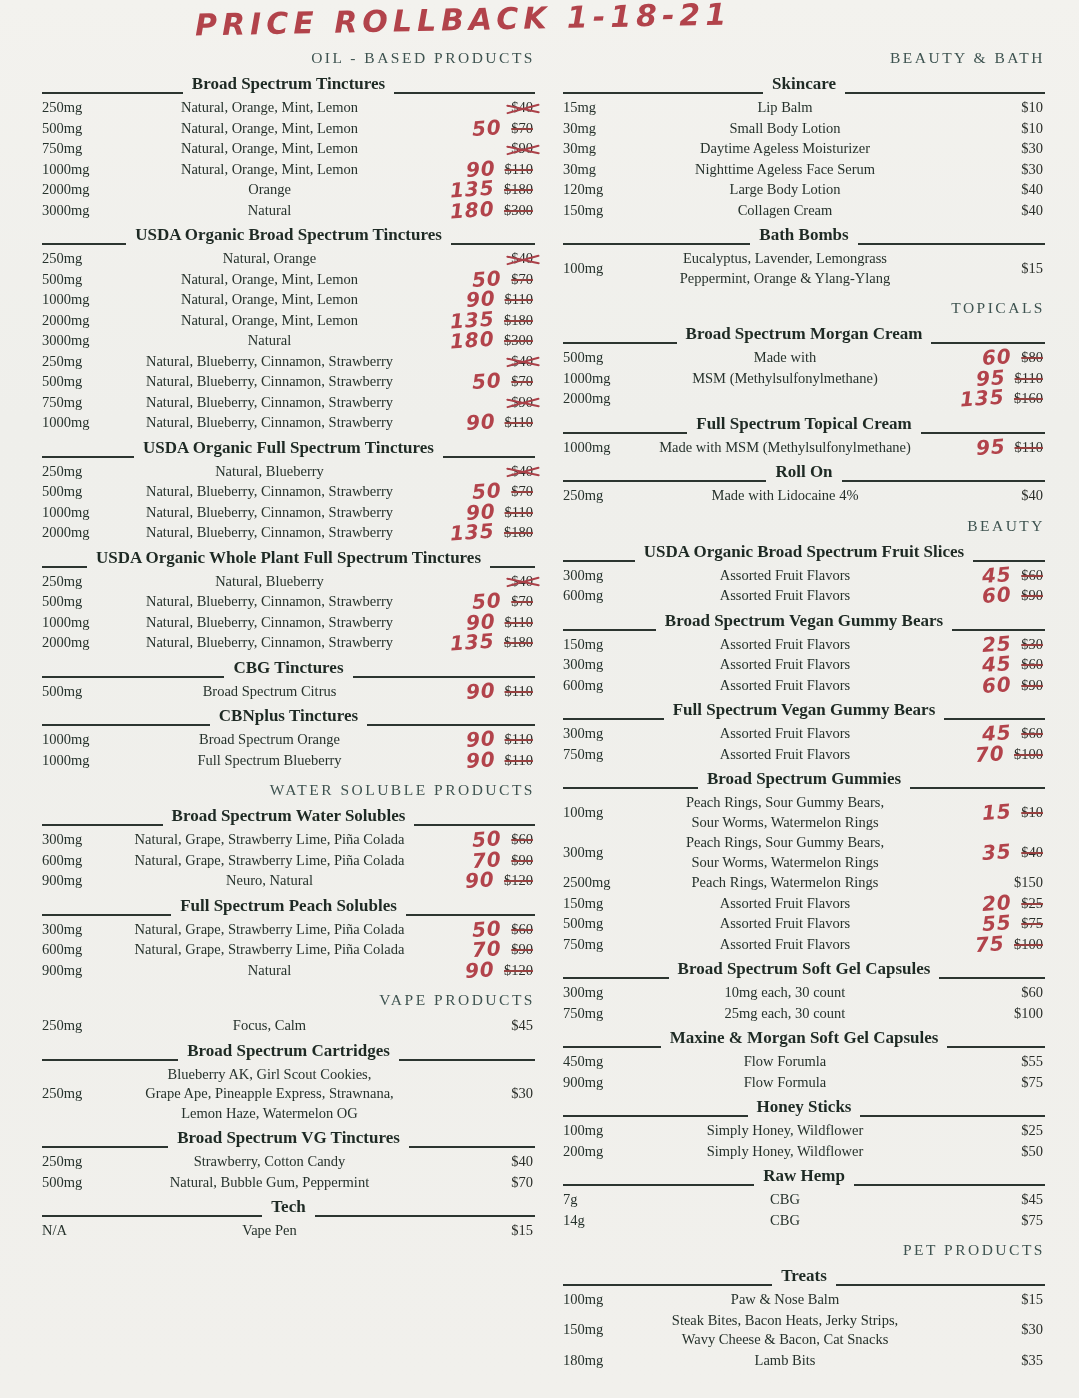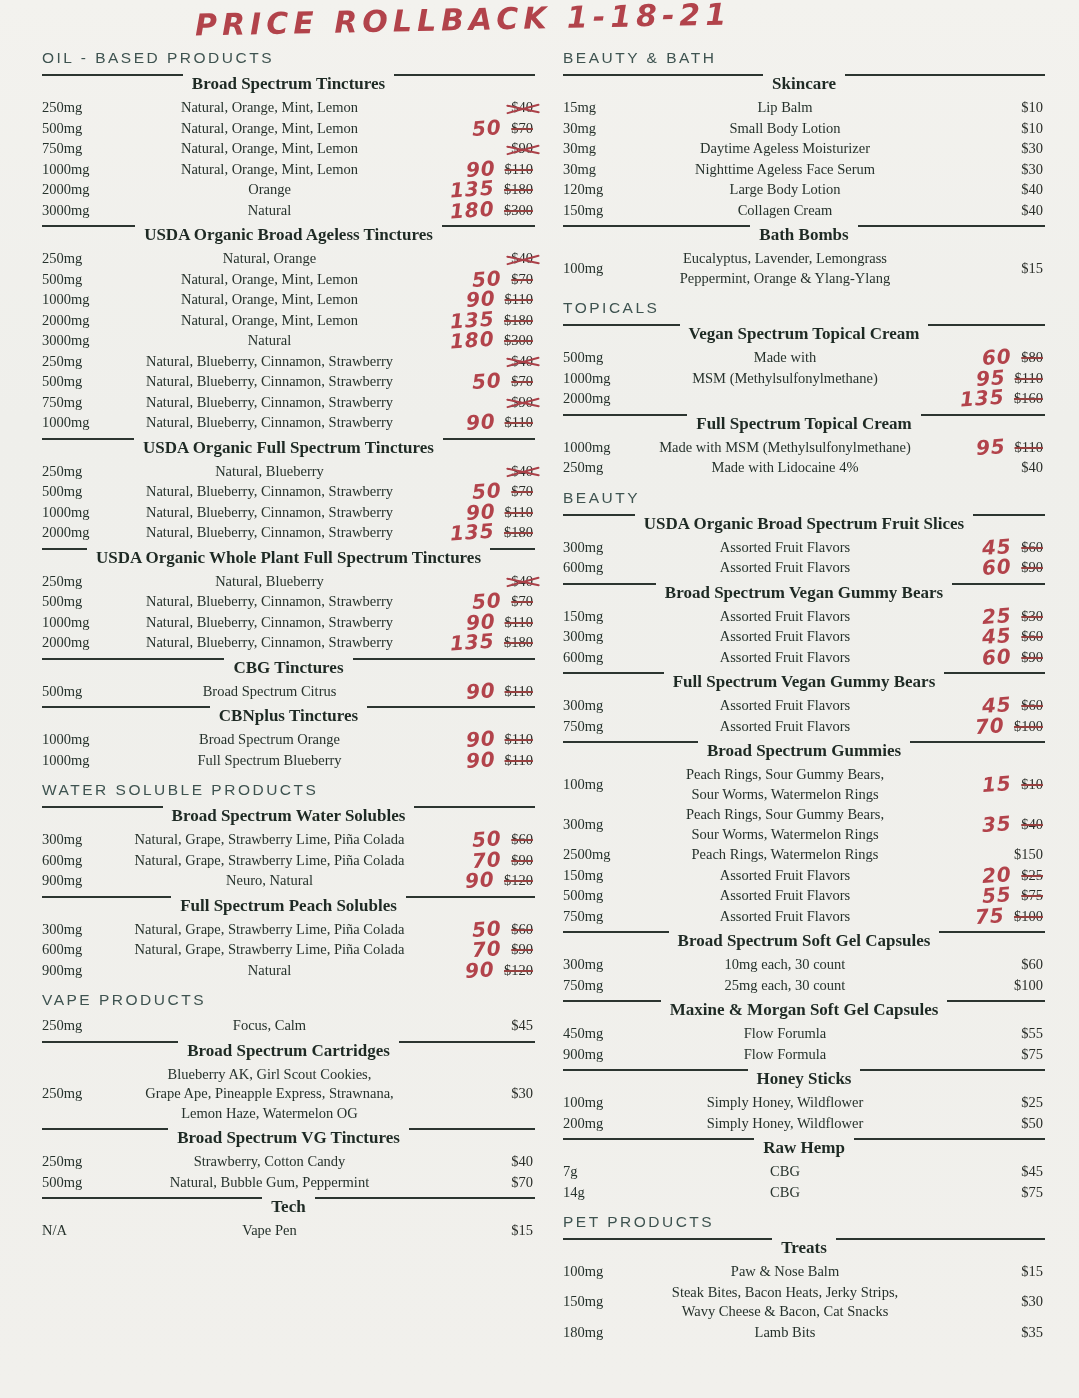--- a/index.html
+++ b/index.html
@@ -28,28 +28,28 @@
   }
   .columns{
     position:absolute;top:34px;left:0;
     width:1079px;
     display:flex;
   }
   .col{box-sizing:border-box;}
   .col-left{width:545px;padding:4px 10px 0 42px;}
   .col-right{width:534px;padding:4px 34px 14px 18px;}
   .cat-header{
-    font-family:Liberation Sans, sans-serif;
+    font-family:Liberation Serif, serif;
     font-size:15.5px;letter-spacing:2.5px;
     color:#3e5350;
-    text-align:left;
+    text-align:right;
     margin:11px 0 7px 0;
   }
   .sec{
-    display:flex;align-items:flex-start;gap:9px;
+    display:flex;align-items:flex-end;gap:9px;
     margin:5px 0 4px 0;
   }
   .sec .line{flex:1;height:2px;background:#2c3530;min-width:8px;}
   .sec .sec-name{
     font-weight:bold;font-size:17px;color:#1e2a24;
     white-space:nowrap;
   }
   .row{
     display:grid;
     grid-template-columns:80px 1fr 118px;
@@ -139,21 +139,21 @@
         <div class="row">
           <span class="mg">3000mg</span>
           <span class="desc">Natural</span>
           <span class="price">
             <span class="hand">180</span>
             <span class="old struck">$300</span>
           </span>
         </div>
         <div class="sec">
           <span class="line"></span>
-          <span class="sec-name">USDA Organic Broad Ageless Tinctures</span>
+          <span class="sec-name">USDA Organic Broad Spectrum Tinctures</span>
           <span class="line"></span>
         </div>
         <div class="row">
           <span class="mg">250mg</span>
           <span class="desc">Natural, Orange</span>
           <span class="price">
             <span class="old scratched">$40</span>
           </span>
         </div>
         <div class="row">
@@ -495,21 +495,21 @@
           <span class="mg">100mg</span>
           <span class="desc">Eucalyptus, Lavender, Lemongrass
 Peppermint, Orange &amp; Ylang-Ylang</span>
           <span class="price">
             <span class="old">$15</span>
           </span>
         </div>
         <div class="cat-header">TOPICALS</div>
         <div class="sec">
           <span class="line"></span>
-          <span class="sec-name">Vegan Spectrum Topical Cream</span>
+          <span class="sec-name">Broad Spectrum Morgan Cream</span>
           <span class="line"></span>
         </div>
         <div class="row">
           <span class="mg">500mg</span>
           <span class="desc">Made with</span>
           <span class="price">
             <span class="hand">60</span>
             <span class="old struck">$80</span>
           </span>
         </div>
@@ -534,20 +534,25 @@
           <span class="sec-name">Full Spectrum Topical Cream</span>
           <span class="line"></span>
         </div>
         <div class="row">
           <span class="mg">1000mg</span>
           <span class="desc">Made with MSM (Methylsulfonylmethane)</span>
           <span class="price">
             <span class="hand">95</span>
             <span class="old struck">$110</span>
           </span>
+        </div>
+        <div class="sec">
+          <span class="line"></span>
+          <span class="sec-name">Roll On</span>
+          <span class="line"></span>
         </div>
         <div class="row">
           <span class="mg">250mg</span>
           <span class="desc">Made with Lidocaine 4%</span>
           <span class="price">
             <span class="old">$40</span>
           </span>
         </div>
         <div class="cat-header">BEAUTY</div>
         <div class="sec">

